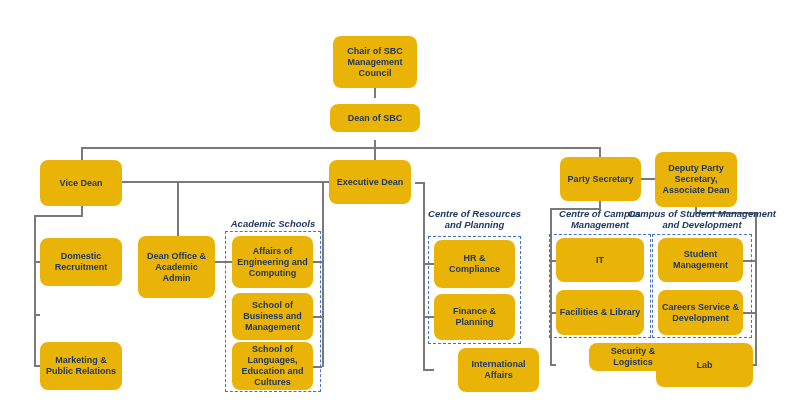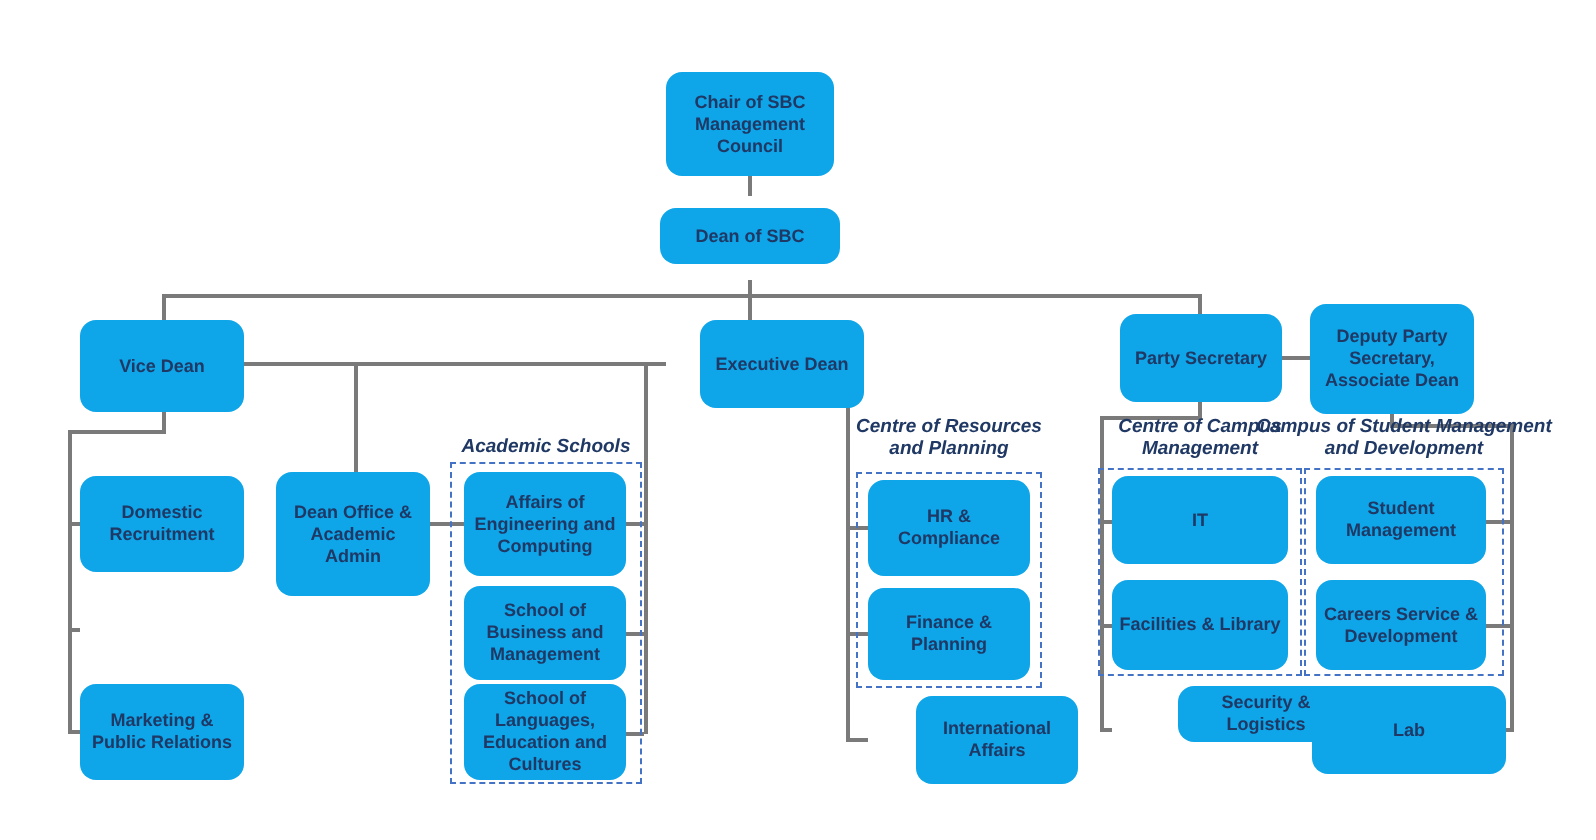--- a/index.html
+++ b/index.html
@@ -5,21 +5,21 @@
   html,body{margin:0;padding:0;background:#ffffff;}
   #canvas{
     position:relative;
     width:798px;height:420px;
     background:#ffffff;
     font-family:"Liberation Sans", sans-serif;
     overflow:hidden;
   }
   .node{
     position:absolute;
-    background:#0ea5e9;
+    background:#eab308;
     border-radius:8px;
     color:#1f3864;
     font-weight:bold;
     font-size:9px;
     line-height:11px;
     display:flex;
     align-items:center;
     justify-content:center;
     text-align:center;
     padding:2px 3px;
@@ -108,21 +108,21 @@
 
   <div class="group-title" style="left:225px;top:218px;width:96px;">Academic Schools</div>
   <div class="group-title" style="left:422px;top:208px;width:105px;">Centre of Resources and Planning</div>
   <div class="group-title" style="left:549px;top:208px;width:102px;">Centre of Campus Management</div>
   <div class="group-title" style="left:626px;top:208px;width:152px;">Campus of Student Management and Development</div>
 
   <div class="node" style="left:333px;top:36px;width:84px;height:52px;">Chair of SBC Management Council</div>
   <div class="node" style="left:330px;top:104px;width:90px;height:28px;">Dean of SBC</div>
 
   <div class="node" style="left:40px;top:160px;width:82px;height:46px;">Vice Dean</div>
-  <div class="node" style="left:350px;top:160px;width:82px;height:44px;">Executive Dean</div>
+  <div class="node" style="left:329px;top:160px;width:82px;height:44px;">Executive Dean</div>
   <div class="node" style="left:560px;top:157px;width:81px;height:44px;">Party Secretary</div>
   <div class="node" style="left:655px;top:152px;width:82px;height:55px;">Deputy Party Secretary, Associate Dean</div>
 
   <div class="node" style="left:40px;top:238px;width:82px;height:48px;">Domestic Recruitment</div>
   <div class="node" style="left:40px;top:342px;width:82px;height:48px;">Marketing &amp; Public Relations</div>
 
   <div class="node" style="left:138px;top:236px;width:77px;height:62px;">Dean Office &amp; Academic Admin</div>
 
   <div class="node" style="left:232px;top:236px;width:81px;height:52px;">Affairs of Engineering and Computing</div>
   <div class="node" style="left:232px;top:293px;width:81px;height:47px;">School of Business and Management</div>

